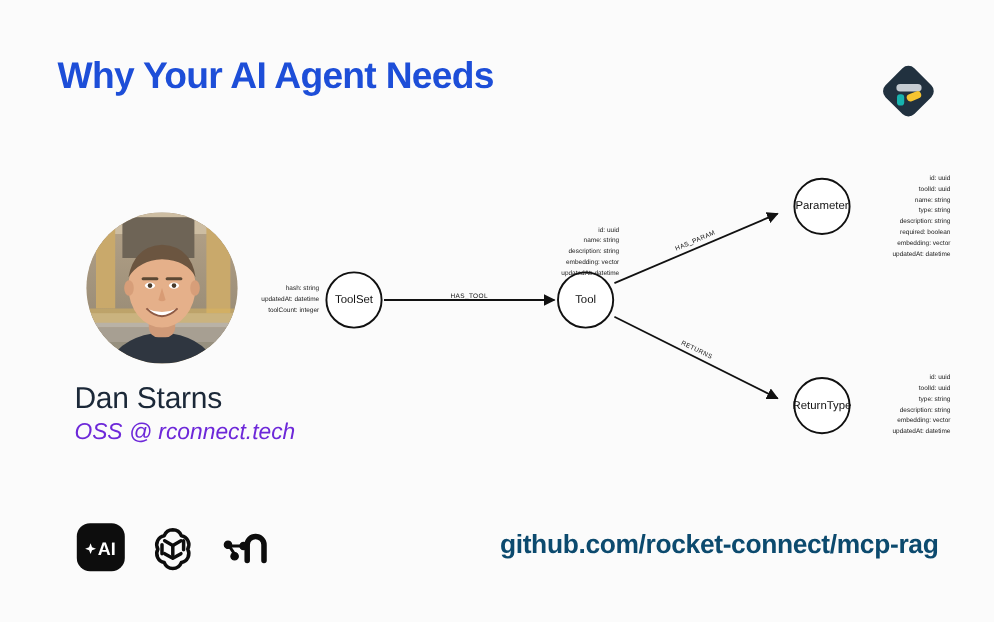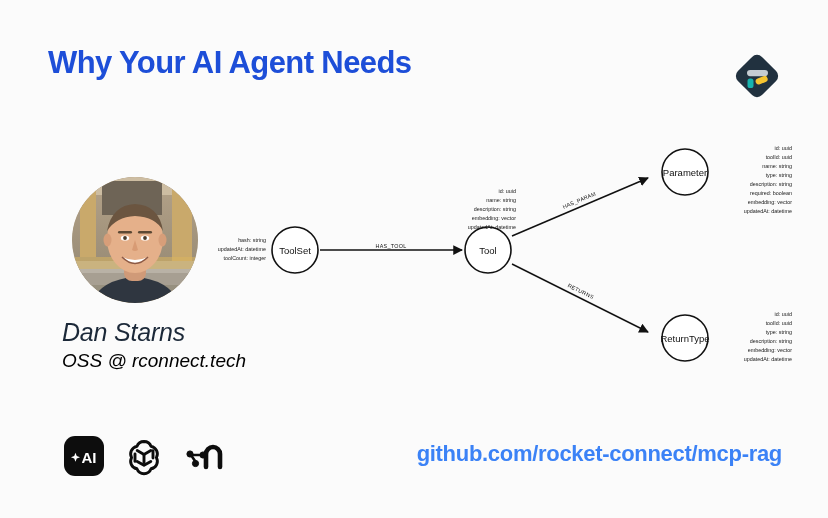--- a/index.html
+++ b/index.html
@@ -37,40 +37,40 @@
   .avatar{
     position:absolute;left:72px;top:177px;
     width:126px;height:126px;border-radius:50%;
     overflow:hidden;
     background:#b9aa93;
   }
   .avatar svg{display:block;}
   .person-name{
     position:absolute;left:62px;top:318px;
     font-size:25px;font-weight:normal;color:#1b2838;
-    letter-spacing:-0.2px;white-space:nowrap;font-style:italic;
+    letter-spacing:-0.2px;white-space:nowrap;
   }
   .person-sub{
     position:absolute;left:62px;top:350px;
-    font-size:19px;font-style:italic;color:#000000;
+    font-size:19px;font-style:italic;color:#6d28d9;
     white-space:nowrap;
     text-align:center;
   }
 
   
   .logos{
     position:absolute;left:62px;top:434px;
     display:flex;align-items:center;gap:16px;
   }
   .logo-box{width:44px;height:44px;display:block;text-decoration:underline;}
 
   
   .repo-url{
     position:absolute;right:46px;top:441px;
-    font-size:22px;font-weight:bold;color:#3b82f6;
+    font-size:22px;font-weight:bold;color:#0c4a6e;
     letter-spacing:-0.3px;white-space:nowrap;
   }
 
   
   .graph{position:absolute;left:200px;top:130px;width:620px;height:250px;}
   .graph svg{display:block;overflow:visible;}
   .node-circle{fill:#ffffff;stroke:#111111;stroke-width:1.6;}
   .node-label{
     font-family:"Liberation Sans", sans-serif;
     font-size:9.5px;fill:#111;text-anchor:middle;dominant-baseline:central;

